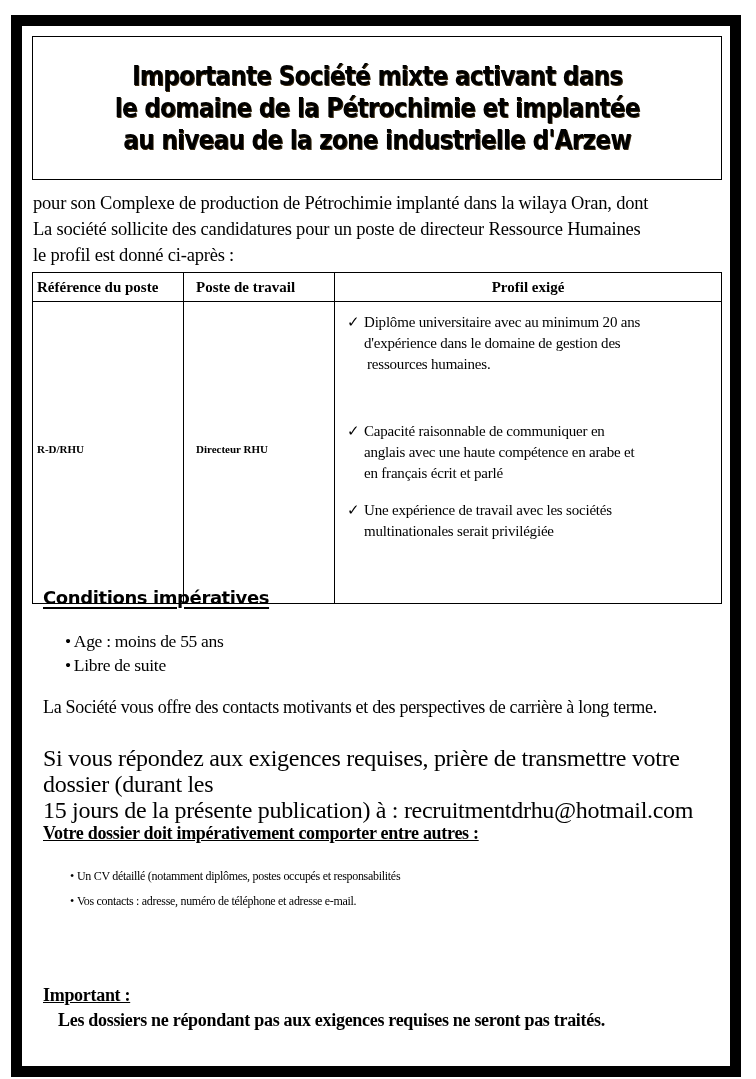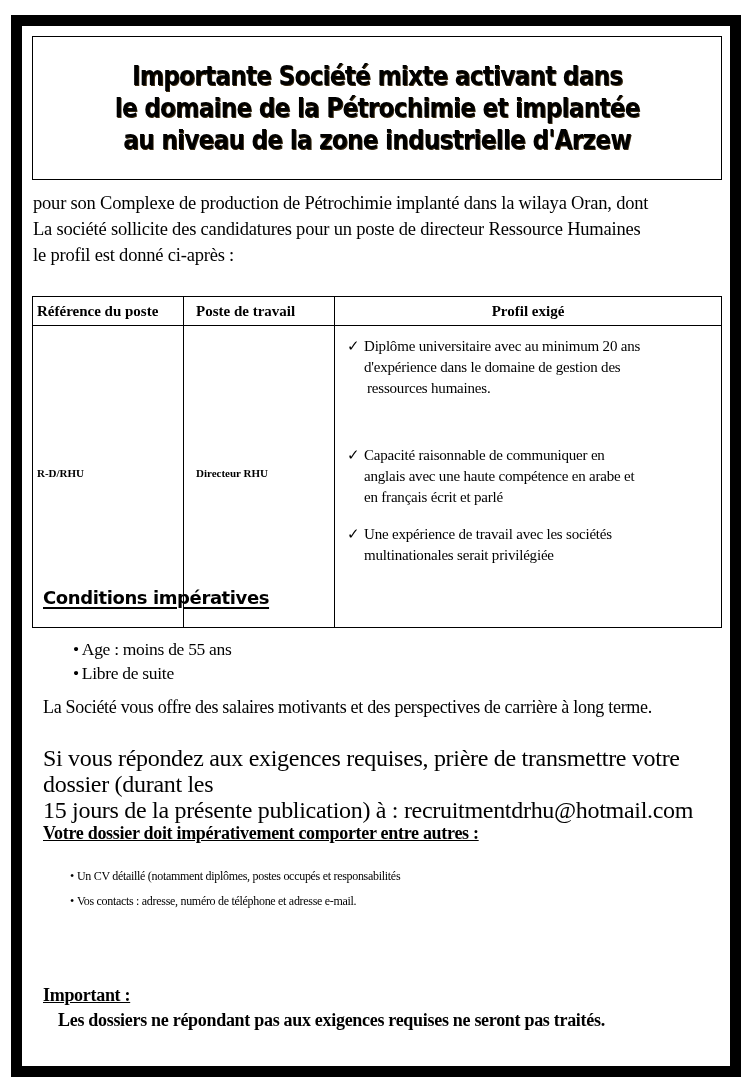--- a/index.html
+++ b/index.html
@@ -1,38 +1,38 @@
 <!DOCTYPE html>
 <html><head>
   <meta charset="utf-8">
   <style>
     html, body { margin: 0; padding: 0; background: #ffffff; }
     body { width: 756px; height: 1079px; position: relative; overflow: hidden; font-family: "Liberation Serif", serif; color: #000; }
     .outer { position: absolute; left: 11px; top: 15px; width: 708px; height: 1040px; border: 11px solid #000; background: #fff; }
     .title-box { position: absolute; left: 32px; top: 36px; width: 688px; height: 142px; border: 1.5px solid #000; display: flex; flex-direction: column; align-items: center; justify-content: center; }
     .title-line { font-family: "DejaVu Sans", sans-serif; font-weight: bold; font-size: 27px; line-height: 32px; letter-spacing: -0.9px; transform: scaleX(0.86); white-space: nowrap; text-shadow: 1px 1px 0 #3a2a10; }
     .intro { position: absolute; left: 33px; top: 190px; width: 690px; font-size: 18.5px; line-height: 26px; letter-spacing: -0.2px; }
-    table.profile { position: absolute; left: 32px; top: 296px; width: 690px; height: 332px; border-collapse: collapse; font-size: 15px; }
+    table.profile { position: absolute; left: 32px; top: 272px; width: 690px; height: 332px; border-collapse: collapse; font-size: 15px; }
     table.profile th, table.profile td { border: 1.2px solid #000; vertical-align: top; padding: 0; }
     table.profile th { height: 28px; font-weight: bold; font-size: 15px; vertical-align: middle; }
     .th-ref { width: 146px; text-align: left; padding-left: 4px !important; }
     .th-poste { width: 138px; text-align: left; padding-left: 12px !important; }
     .th-profil { text-align: center; }
     .cell-ref, .cell-poste { vertical-align: middle !important; font-weight: bold; font-size: 11px; }
     .cell-ref span, .cell-poste span { display: block; margin-top: -8px; }
     .cell-ref { padding-left: 4px !important; }
     .cell-poste { padding-left: 12px !important; }
     .profil-list { list-style: none; margin: 0; padding: 10px 0 0 12px; }
     .profil-item { display: flex; font-size: 15px; line-height: 21px; letter-spacing: -0.2px; }
     .profil-item .check { width: 17px; flex: 0 0 17px; }
     .profil-item.i0 { margin-bottom: 46px; }
     .profil-item.i0 .txt .l3 { padding-left: 3px; }
     .profil-item.i1 { margin-bottom: 16px; }
     .cond-title { position: absolute; left: 43px; top: 587px; font-family: "DejaVu Sans", sans-serif; font-weight: bold; font-size: 18px; text-decoration: underline; text-decoration-thickness: 2px; text-underline-offset: 3px; letter-spacing: -0.4px; }
-    .cond-list { position: absolute; left: 65px; top: 629px; list-style: none; margin: 8px; padding: 0; font-size: 17.5px; line-height: 24px; letter-spacing: -0.3px; }
+    .cond-list { position: absolute; left: 65px; top: 629px; list-style: none; margin: 0; padding: 0; font-size: 17.5px; line-height: 24px; letter-spacing: -0.3px; }
     .bullet { margin-right: 3px; }
     .offer { position: absolute; left: 43px; top: 697px; font-size: 18px; letter-spacing: -0.3px; white-space: nowrap; }
     .apply { position: absolute; left: 43px; top: 745px; width: 680px; font-size: 24px; line-height: 26px; letter-spacing: -0.3px; }
     .dossier-title { position: absolute; left: 43px; top: 823px; font-size: 18px; font-weight: bold; text-decoration: underline; letter-spacing: -0.3px; }
     .dossier-list { position: absolute; left: 70px; top: 864px; list-style: none; margin: 0; padding: 0; font-size: 12px; line-height: 24.5px; letter-spacing: -0.3px; }
     .dossier-list .cont { padding-left: 10px; }
     .important-label { position: absolute; left: 43px; top: 985px; font-size: 18px; font-weight: bold; text-decoration: underline; letter-spacing: -0.3px; }
     .important-text { position: absolute; left: 58px; top: 1010px; font-size: 18px; font-weight: bold; letter-spacing: -0.3px; white-space: nowrap; }
   </style>
 </head>
@@ -98,21 +98,21 @@
     </tr>
   </tbody>
 </table>
 
 <div class="cond-title">Conditions impératives</div>
 <ul class="cond-list">
   <li><span class="bullet">•</span><span>Age : moins de 55 ans</span></li>
   <li><span class="bullet">•</span><span>Libre de suite</span></li>
 </ul>
 
-<div class="offer">La Société vous offre des salaires motivants et des perspectives de carrière à long terme.</div>
+<div class="offer">La Société vous offre des contacts motivants et des perspectives de carrière à long terme.</div>
 
 <div class="apply">
   <div>Si vous répondez aux exigences requises, prière de transmettre votre dossier (durant les</div>
   <div><span>15 jours de la présente publication) à : </span><span>recruitmentdrhu@hotmail.com</span></div>
 </div>
 
 <div class="dossier-title">Votre dossier doit impérativement comporter entre autres :</div>
 <ul class="dossier-list">
   <li>
     <div><span class="bullet">•</span><span>Un CV détaillé (notamment diplômes, postes occupés et responsabilités</span></div>

